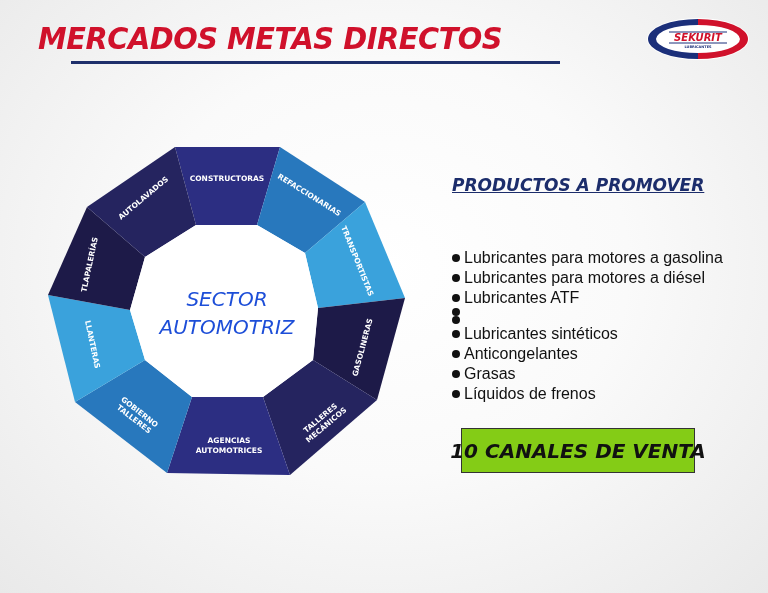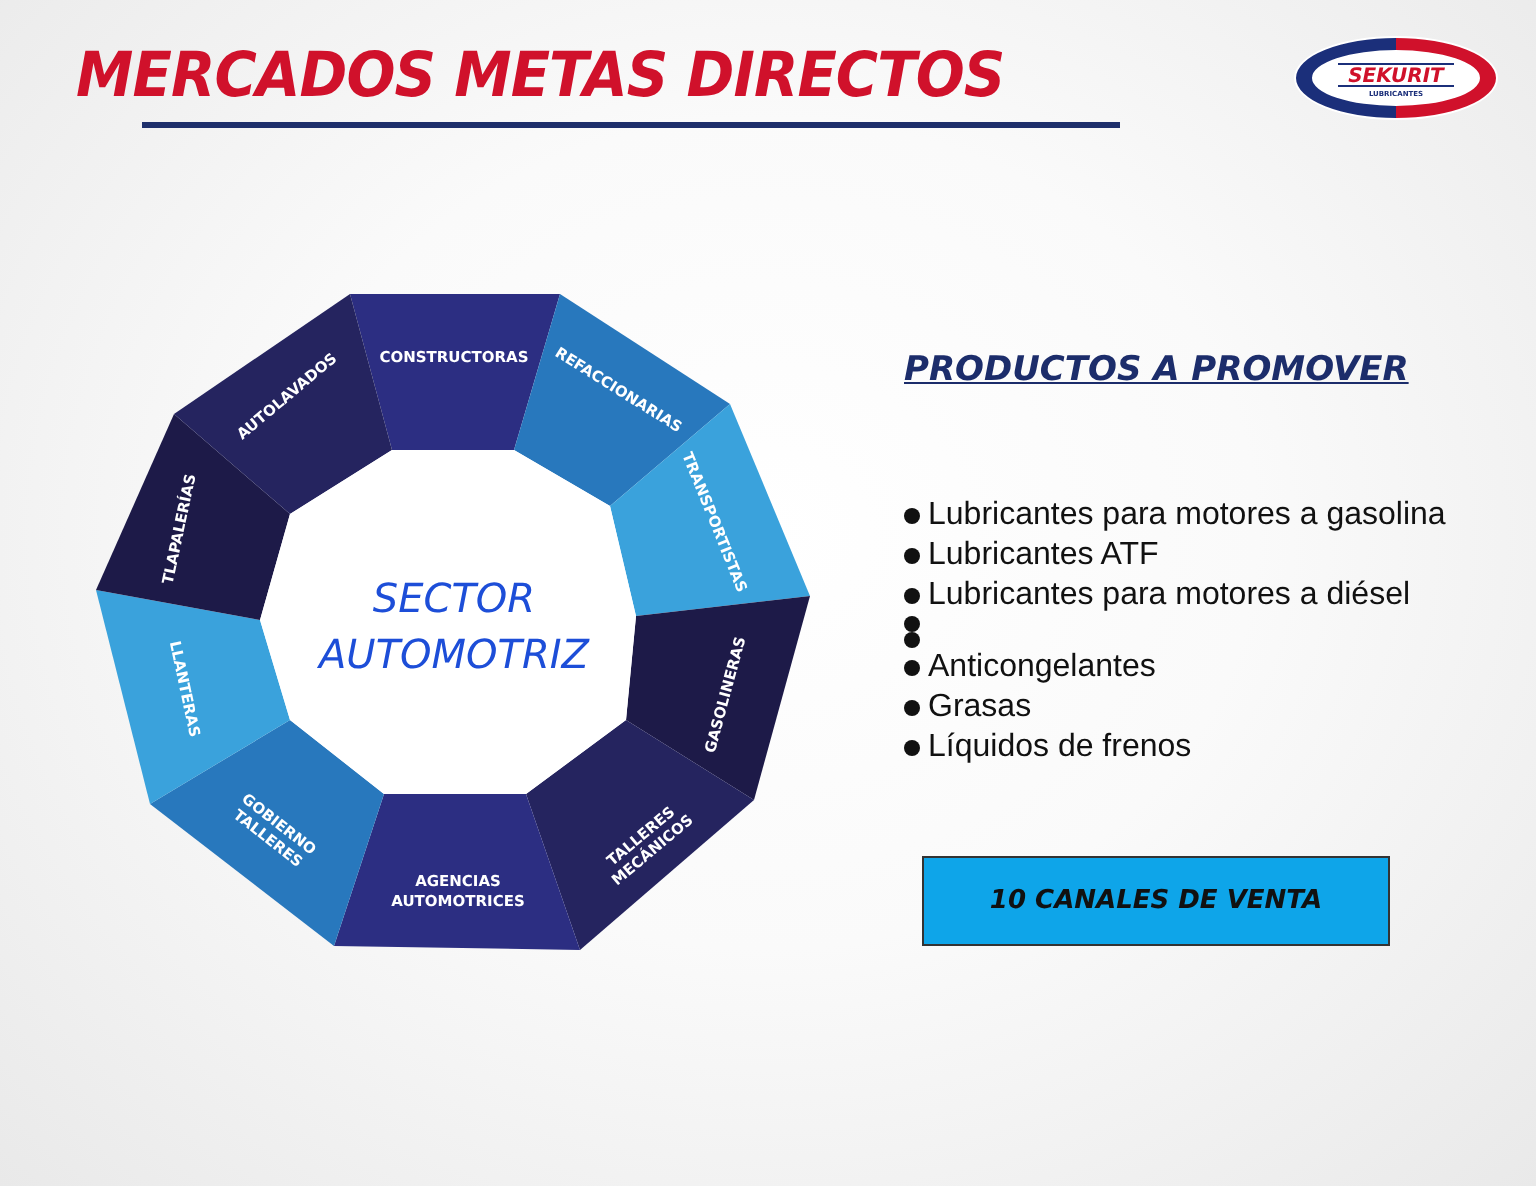--- a/index.html
+++ b/index.html
@@ -26,22 +26,22 @@
     font-size:17px; color:#1c2d6b; white-space:nowrap;text-decoration:underline;
   }
   .products-list { position:absolute; left:440px; top:236px; margin:12px; padding:0; list-style:none; }
   .products-list li {
     font-family:"Liberation Sans", sans-serif; font-size:16px; line-height:20px; color:#111;
     white-space:nowrap; display:flex; align-items:center;
   }
   .bullet { display:inline-block; width:8px; height:8px; border-radius:50%; background:#111; margin-right:4px; }
   .channels-box {
     position:absolute; left:461px; top:428px; width:234px; height:45px; box-sizing:border-box;
-    border:1.5px solid #333; background:#0ea5e9; display:flex; align-items:center; justify-content:center;
-    font-weight:bold; font-style:italic; font-size:13px; color:#111; white-space:nowrap;
+    border:1.5px solid #333; background:#84cc16; display:flex; align-items:center; justify-content:center;
+    font-weight:bold; font-style:italic; font-size:20px; color:#111; white-space:nowrap;
   }
 </style>
 </head>
 <body>
 
 <div class="title">MERCADOS METAS DIRECTOS</div>
 <div class="title-rule"></div>
 
 <svg class="logo" viewBox="0 0 106 46">
   <ellipse cx="53" cy="23" rx="51" ry="21" fill="#fff"></ellipse>
@@ -97,31 +97,35 @@
 </div>
 
 <div class="products-title">PRODUCTOS A PROMOVER</div>
 <ul class="products-list">
   <li>
       <span class="bullet"></span>
       <span>Lubricantes para motores a gasolina</span>
     </li>
   <li>
       <span class="bullet"></span>
-      <span>Lubricantes ATF</span>
+      <span>Lubricantes para motores a diésel</span>
     </li>
   <li>
       <span class="bullet"></span>
-      <span>Lubricantes para motores a diésel</span>
+      <span>Lubricantes ATF</span>
     </li>
   <li>
       <span class="bullet"></span>
     </li>
   <li>
       <span class="bullet"></span>
+    </li>
+  <li>
+      <span class="bullet"></span>
+      <span>Lubricantes sintéticos</span>
     </li>
   <li>
       <span class="bullet"></span>
       <span>Anticongelantes</span>
     </li>
   <li>
       <span class="bullet"></span>
       <span>Grasas</span>
     </li>
   <li>

